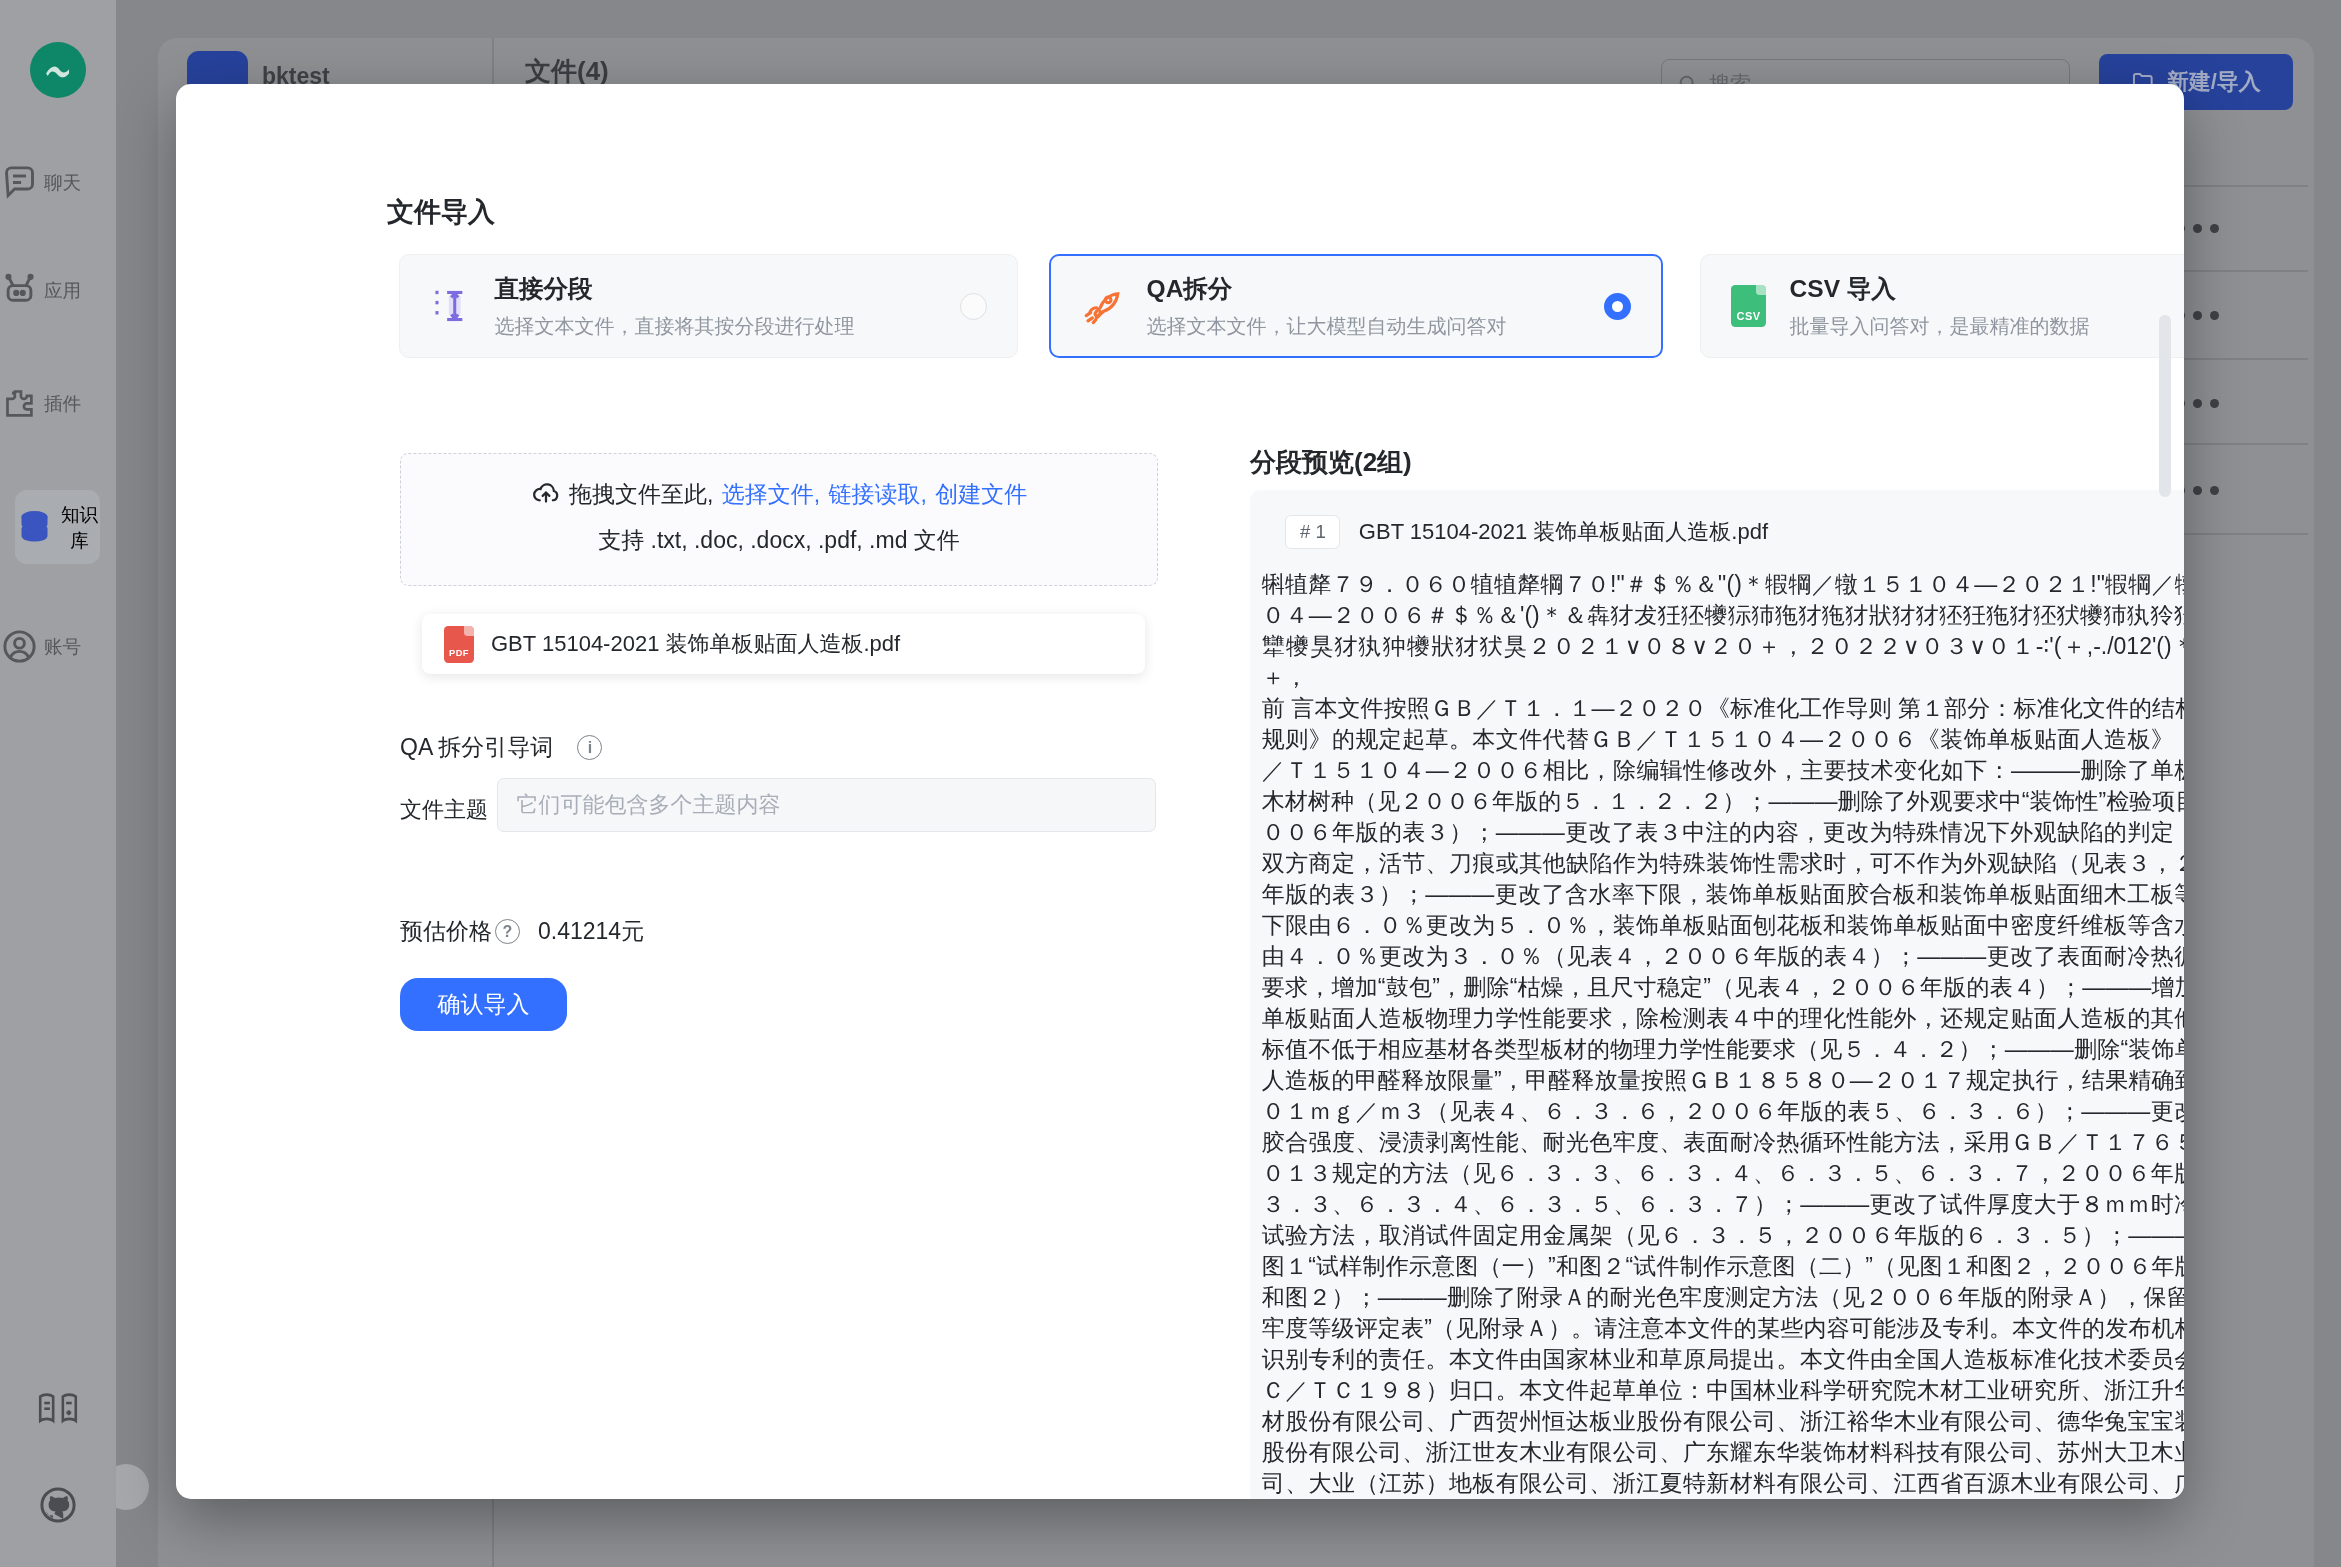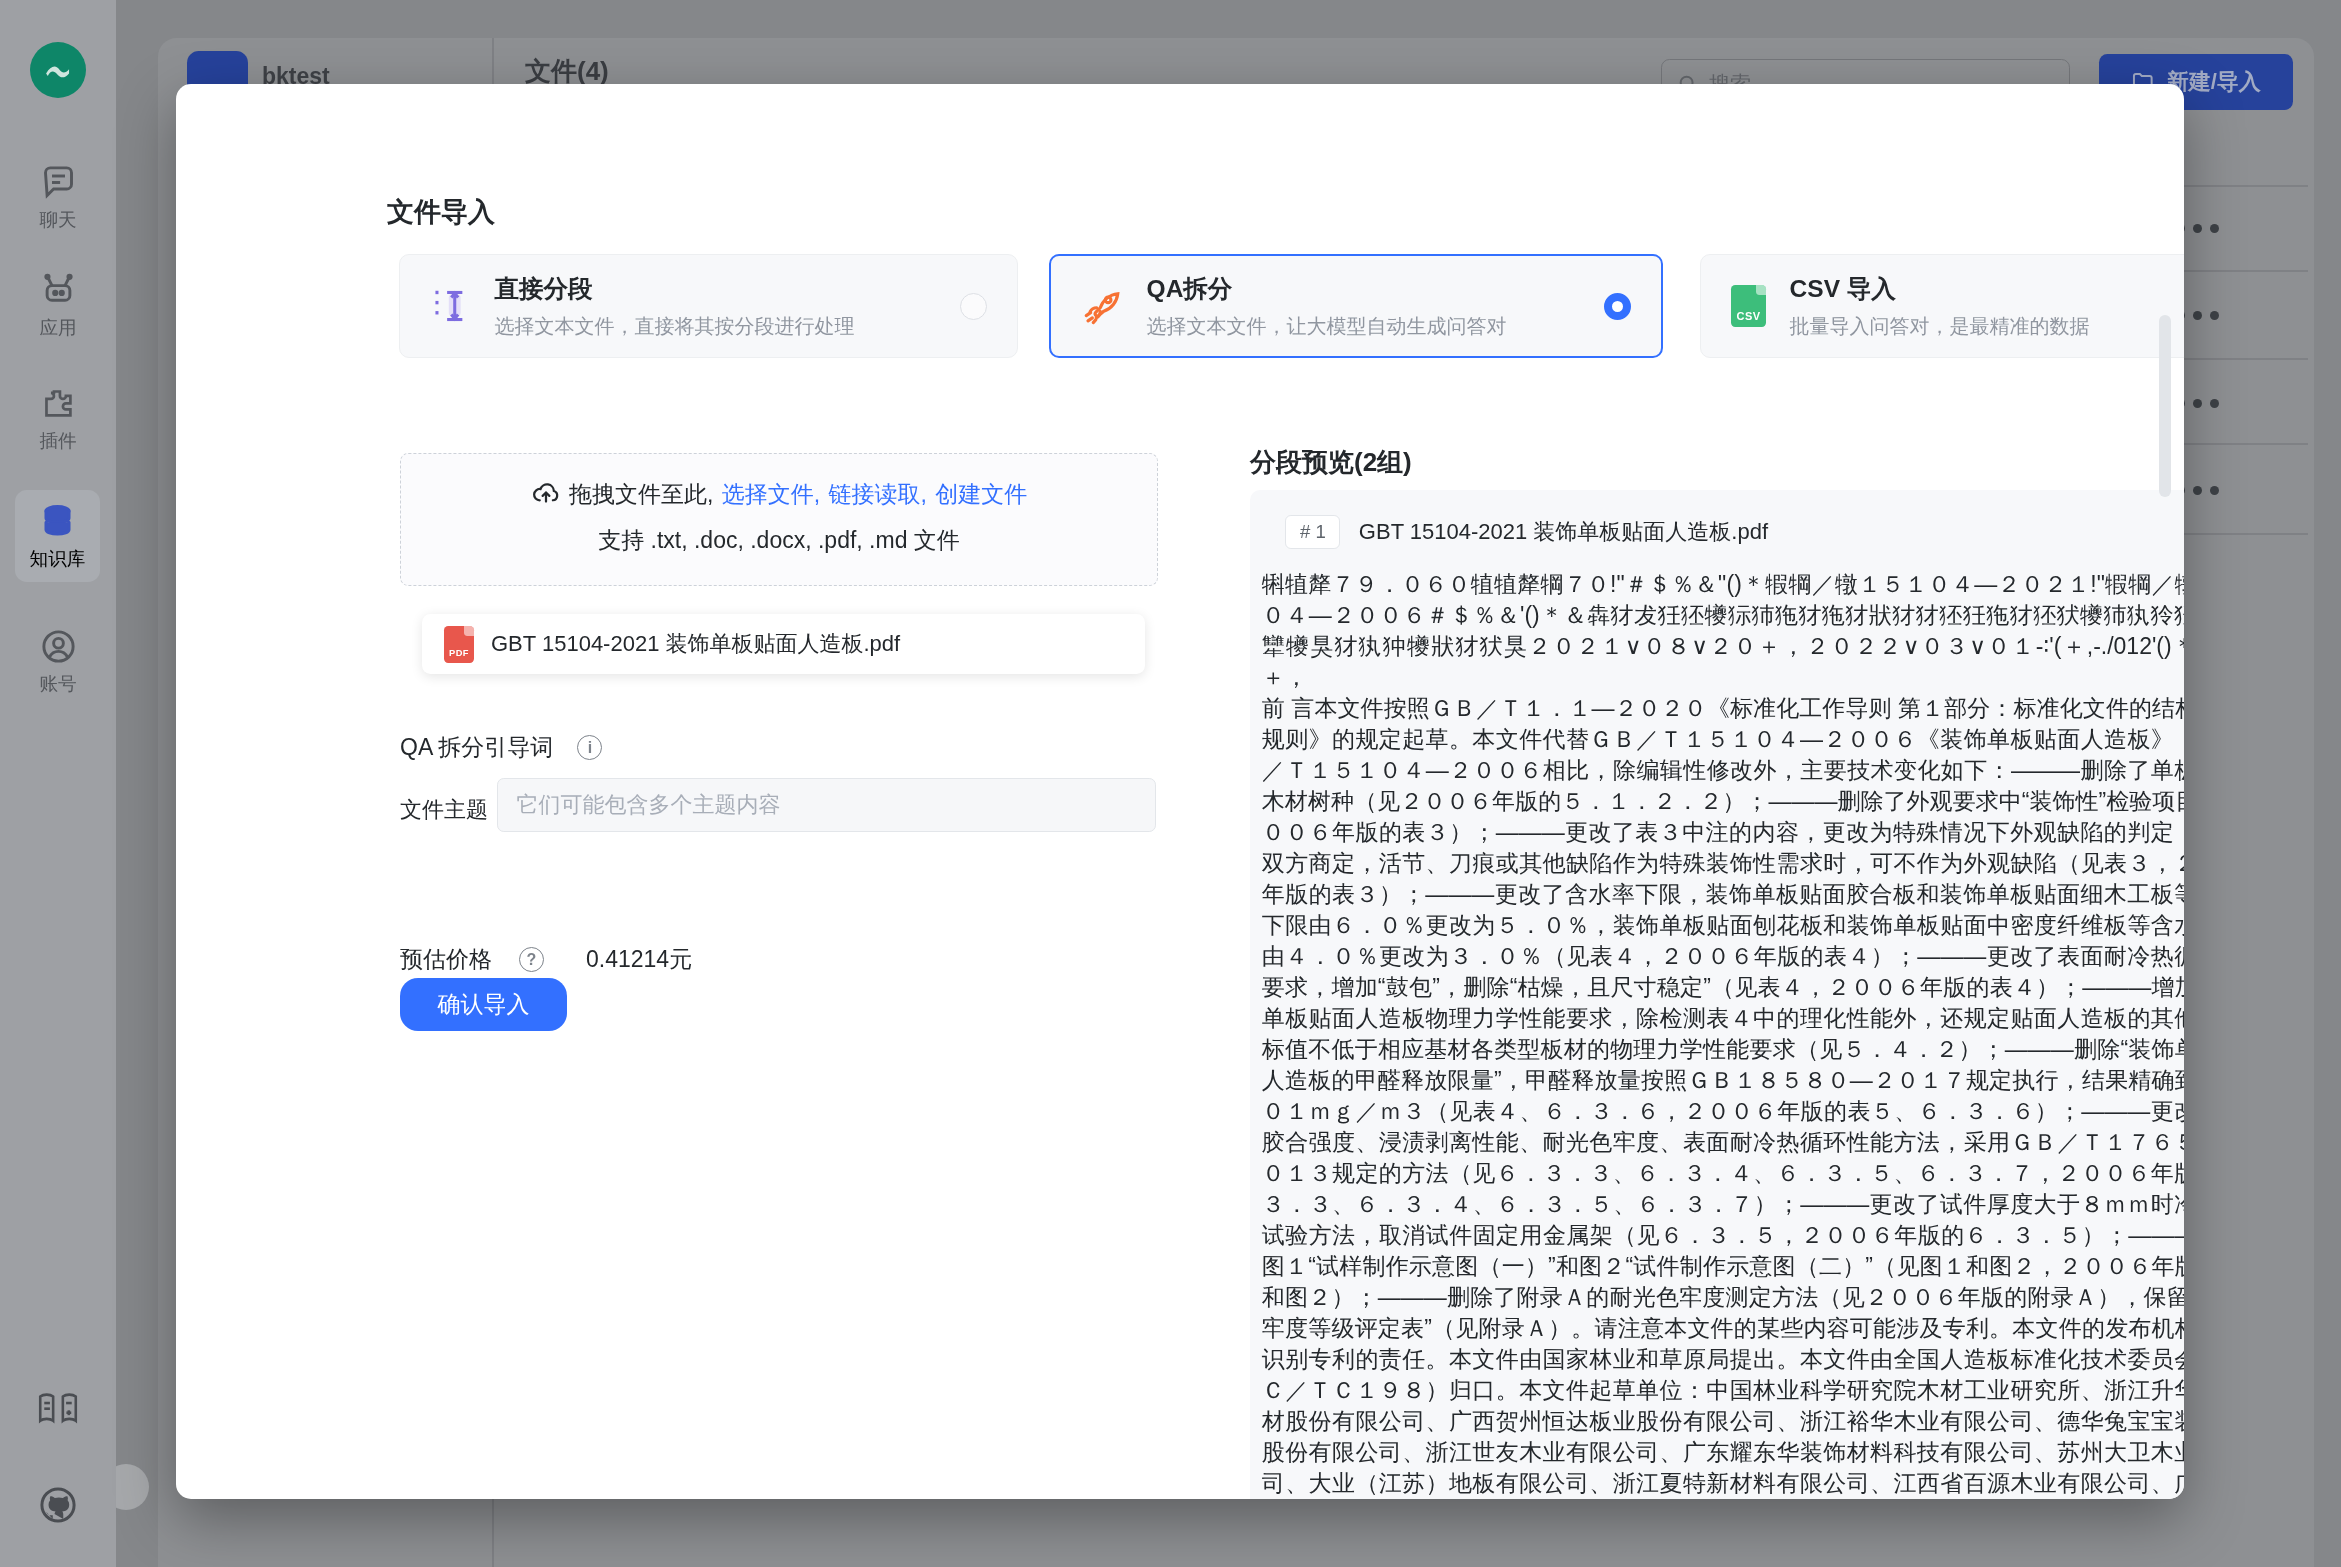--- a/index.html
+++ b/index.html
@@ -23,21 +23,21 @@
   .bg-sep { position:absolute; left:506px; right:34px; height:1.7px; background:#7F8185; }
   .bg-dots { position:absolute; left:2176px; width:51px; height:11.8px; display:flex; gap:7.6px; }
   .bg-dots i { width:9.3px; height:9.3px; border-radius:50%; background:#3E4247; }
   .bg-float-circle { position:absolute; left:103px; top:1464px; width:46px; height:46px;
                      border-radius:50%; background:#A6A8AB; }
 
   
   .sidebar { position:absolute; left:0; top:0; width:116px; height:1567px; background:#9EA0A4; z-index:2; }
   .side-logo { position:absolute; left:30px; top:42px; width:56px; height:56px; border-radius:50%;
                background:#0E8668; display:flex; align-items:center; justify-content:center; }
-  .side-item { position:absolute; left:0; width:116px; display:flex; flex-direction:column;
+  .side-item { position:absolute; left:0; width:116px; display:flex; flex-direction:row;
                align-items:center; gap:5px; color:#54575C; }
   .side-item .lbl { font-size:18.6px; }
   .side-item.active { left:15px; width:85px; padding:11.8px 0 10px; background:#A9ACB1; border-radius:11.8px; color:#000000;text-align:center; }
   .side-bottom { position:absolute; left:0; width:116px; display:flex; justify-content:center; color:#4A4D52; }
 
   
   .modal { position:absolute; left:176px; top:84px; width:2008px; height:1415px; background:#FFFFFF;
            border-radius:15px; box-shadow:0 20px 59px rgba(0,0,0,.35); overflow:hidden; z-index:5; }
   .modal-title { position:absolute; left:211px; top:110px; font-size:27px; font-weight:700; color:#24282C; }
 
@@ -72,21 +72,21 @@
                   font-size:23px; font-weight:500; color:#24282C; }
   .circle-ic { width:25px; height:25px; border-radius:50%; border:1.7px solid #7D838B; color:#7D838B;
                font-size:16px; display:flex; align-items:center; justify-content:center; font-weight:600; }
 
   .topic-label { position:absolute; left:224px; top:711px; font-size:22px; color:#24282C; }
   .topic-input { position:absolute; left:321px; top:694px; width:659px; height:54px; background:#F6F7F9;
                  border:1.7px solid #E3E6EA; border-radius:6.8px; padding:0 18.6px; font-size:22px; color:#24282C;
                  font-family:"Liberation Sans","DejaVu Sans",sans-serif; }
   .topic-input::placeholder { color:#A8AEB8; }
 
-  .price-row { position:absolute; left:224px; top:860px; display:flex; align-items:center; gap:27px;
+  .price-row { position:absolute; left:224px; top:832px; display:flex; align-items:center; gap:3px;
                font-size:23px; color:#24282C; }
   .price-val { margin-left:15px; }
 
   .confirm-btn { position:absolute; left:224px; top:894px; width:167px; height:53px; background:#3370FF;
                  border:none; border-radius:18px; color:#FFFFFF; font-size:23px; cursor:pointer;
                  font-family:"Liberation Sans","DejaVu Sans",sans-serif; }
 
   .preview-heading { position:absolute; left:1074px; top:361px; font-size:26px; font-weight:700; color:#24282C; }
   .preview-card { position:absolute; left:1074px; top:406px; width:1036px; height:1131px;
                   background:#F7F8FA; border-radius:10px; padding:25px 18.6px 0 11.8px; }

